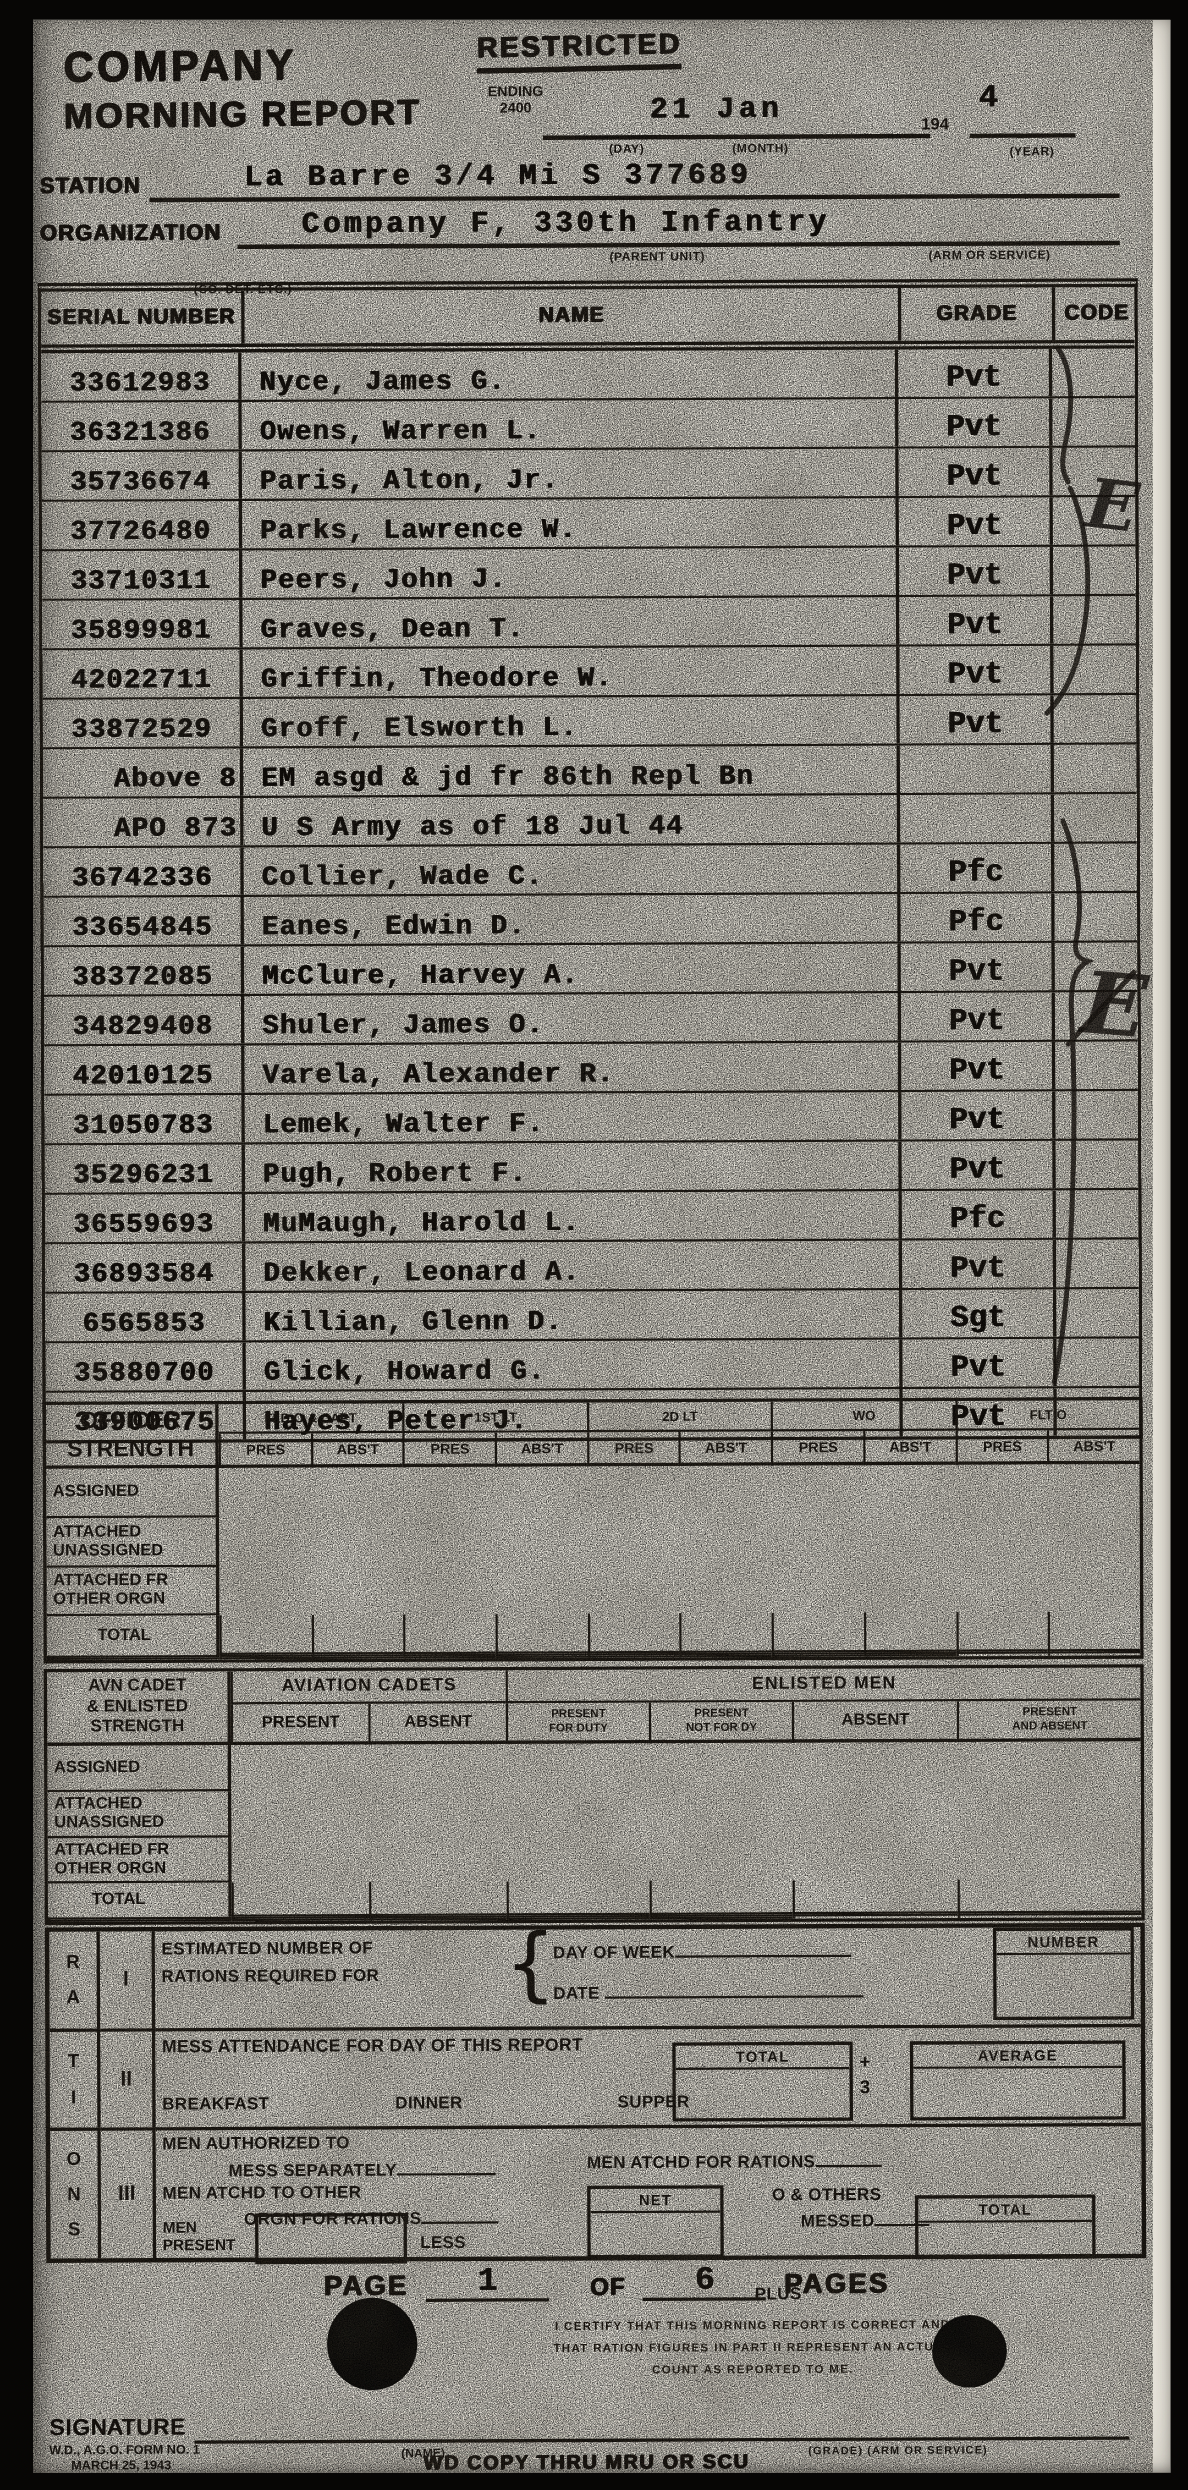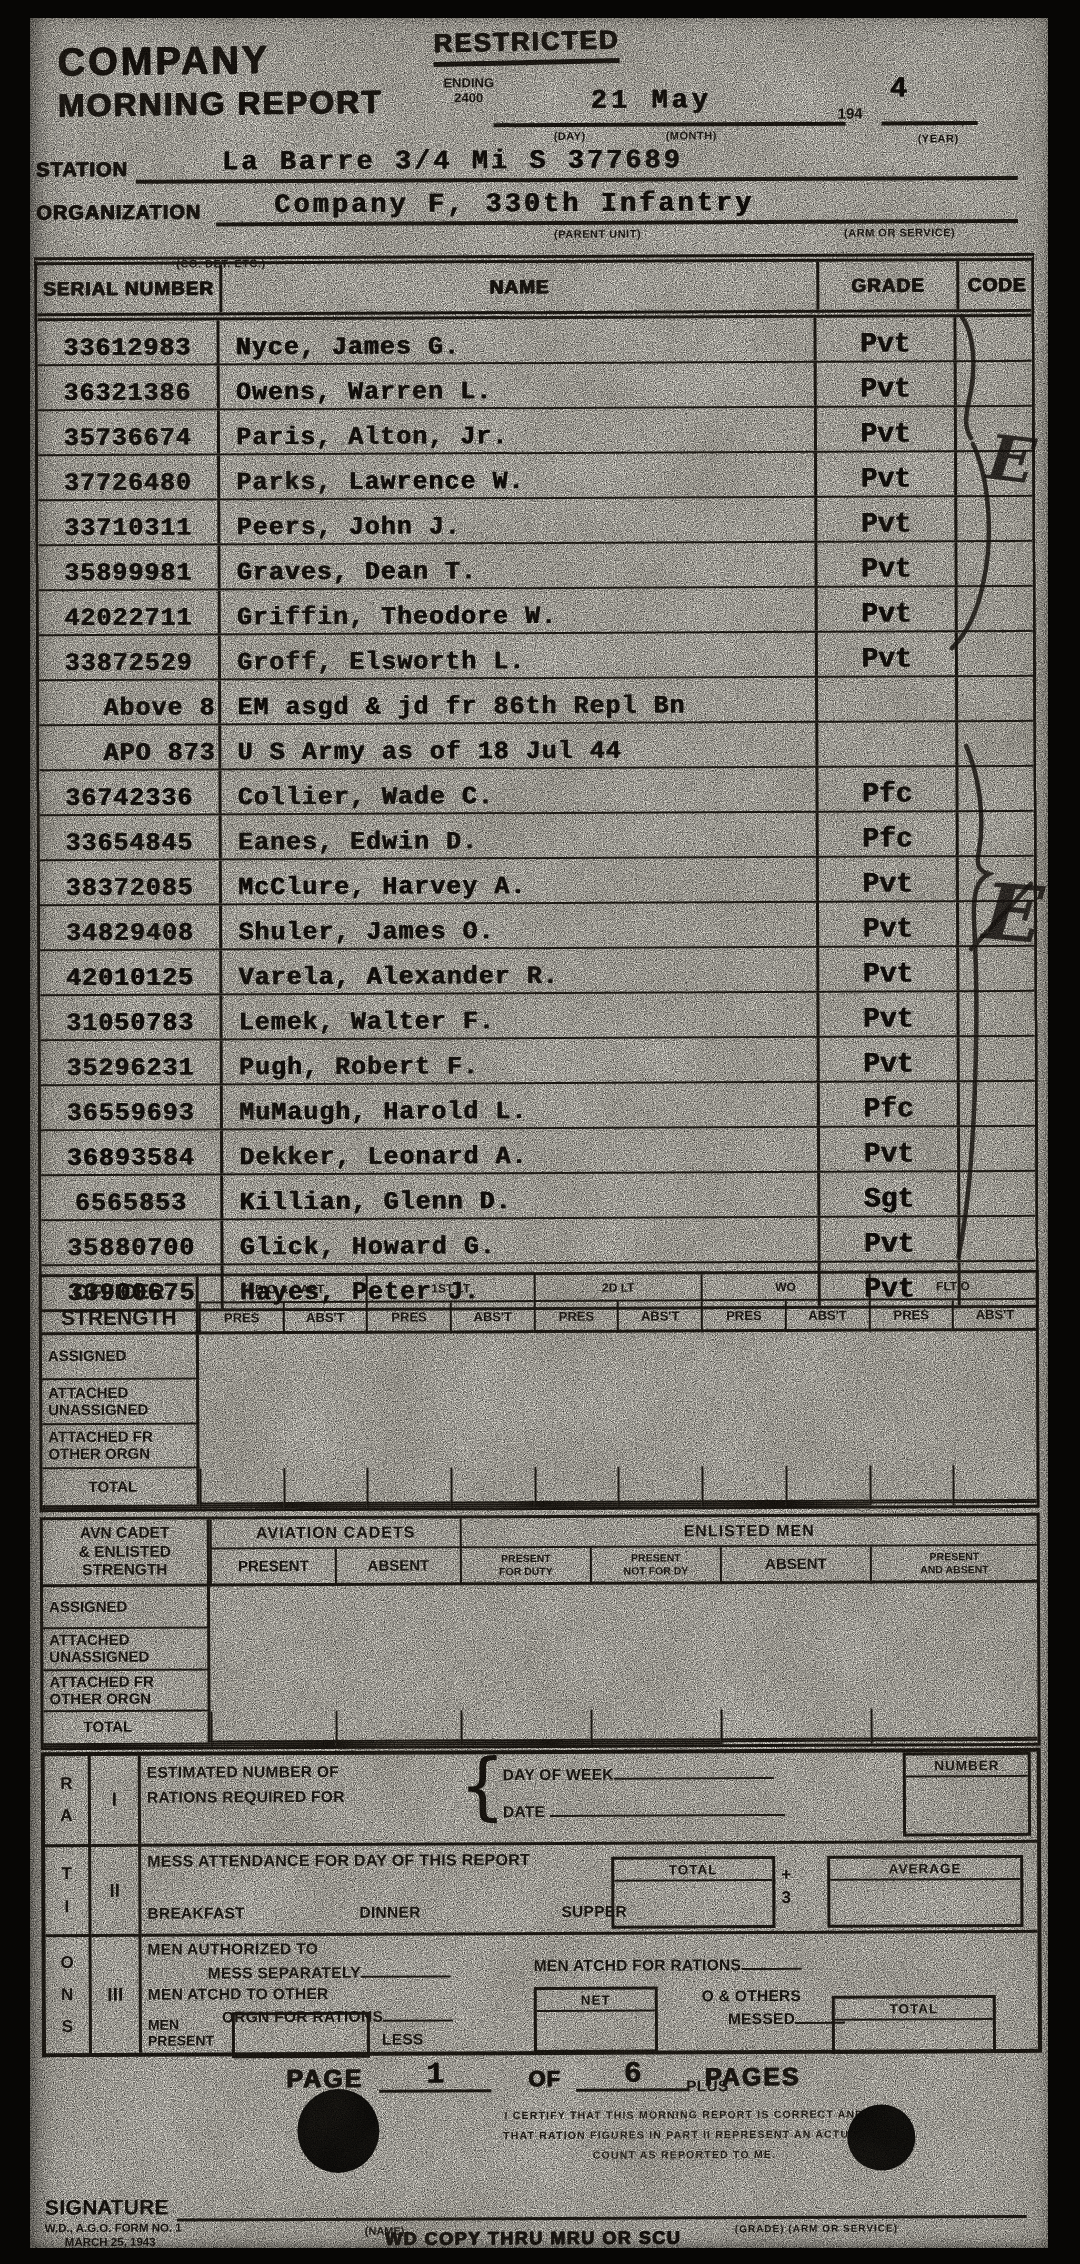--- a/index.html
+++ b/index.html
@@ -6,21 +6,21 @@
     --ink:#1a1510;
     --line:#1d1812;
     --typed:#120e0a;
   }
   html,body{margin:0;padding:0;background:#000;}
   .stage{position:relative;width:1080px;height:2264px;background:#070605;overflow:hidden;
          font-family:"Liberation Sans", sans-serif;color:var(--ink);}
   .paper{position:absolute;left:30px;top:18px;width:1018px;height:2230px;overflow:hidden;
          background:linear-gradient(180deg,#f4f1e8 0%,#efece2 38%,#f2efe6 100%);
          box-shadow:inset 0 0 70px rgba(70,60,45,.22), inset 14px 0 22px -10px rgba(0,0,0,.55),
-                    inset -6px 0 14px -6px rgba(0,0,0,.30), inset 0 -8px 14px -8px rgba(0,0,0,.35);}
+                    inset -6px 0 14px -6px rgba(0,0,0,.30), inset 0 -8px 14px -8px rgba(0,0,0,.35);padding-left:16px;}
   .content{position:absolute;inset:0;transform:rotate(-0.25deg);}
   .abs{position:absolute;}
   .lbl{font-weight:700;}
   .heavy{text-shadow:1.1px 0 0 currentColor, 0 .7px 0 currentColor;}
   .typed{font-family:"Liberation Mono", monospace;font-weight:700;color:var(--typed);
          text-shadow:.8px 0 0 currentColor;}
   .sublbl{font-size:11px;font-weight:700;letter-spacing:.5px;}
   .rule{background:var(--line);height:3.5px;}
 
   
@@ -181,21 +181,21 @@
 <div class="stage">
   <div class="paper">
     <div class="content">
 
       <div class="abs t1 heavy">COMPANY</div>
       <div class="abs t2 heavy">MORNING REPORT</div>
       <div class="abs stamp heavy">RESTRICTED</div>
       <div class="abs ending">ENDING
 2400</div>
       <div class="abs d-rule rule"></div>
-      <div class="abs d-val typed">21 May</div>
+      <div class="abs d-val typed">21 Jan</div>
       <div class="abs y-prefix">194</div>
       <div class="abs y-written typed">4</div>
       <div class="abs y-rule rule"></div>
       <div class="abs sublbl l-day">(DAY)</div>
       <div class="abs sublbl l-month">(MONTH)</div>
       <div class="abs sublbl l-year">(YEAR)</div>
 
       <div class="abs stn-lbl heavy">STATION</div>
       <div class="abs stn-val typed">La Barre 3/4 Mi S 377689</div>
       <div class="abs stn-rule rule"></div>

